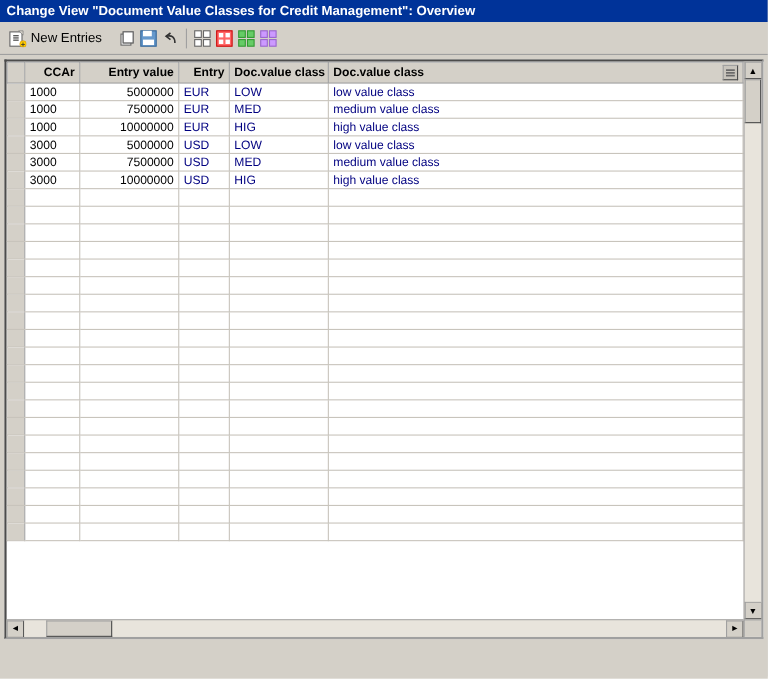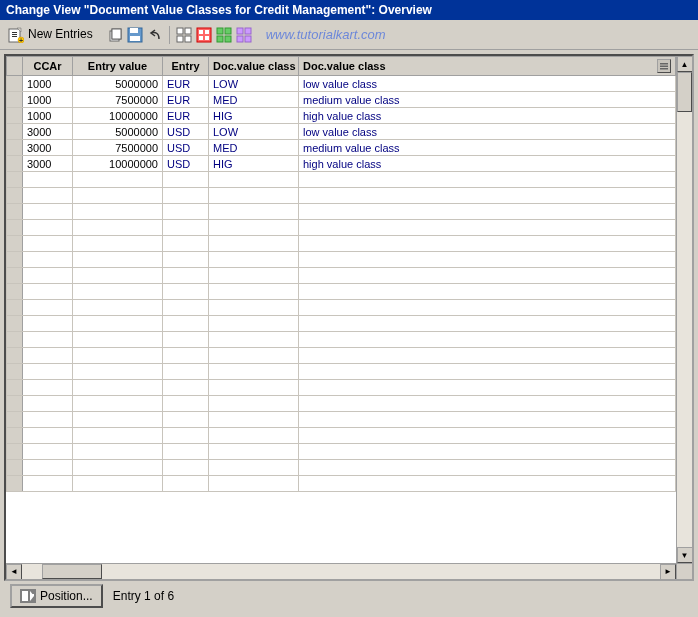--- a/index.html
+++ b/index.html
@@ -91,21 +91,21 @@
       table-layout: fixed;
     }
 
     thead tr {
       background: #d4d0c8;
     }
 
     th {
       border: 1px solid #a0a0a0;
       padding: 2px 4px;
-      text-align: center;
+      text-align: right;
       font-weight: bold;
       font-size: 11px;
       background: #d4d0c8;
       white-space: nowrap;
       overflow: hidden;
       margin-left: 37px;
     }
 
     td {
       border: 1px solid #c8c4bc;
@@ -343,21 +343,20 @@
 
   <div class="toolbar-icon">
     <svg width="16" height="16" viewBox="0 0 16 16">
       <rect x="1" y="1" width="6" height="6" fill="#cc99ff" stroke="#9966cc" stroke-width="1"></rect>
       <rect x="9" y="1" width="6" height="6" fill="#cc99ff" stroke="#9966cc" stroke-width="1"></rect>
       <rect x="1" y="9" width="6" height="6" fill="#cc99ff" stroke="#9966cc" stroke-width="1"></rect>
       <rect x="9" y="9" width="6" height="6" fill="#cc99ff" stroke="#9966cc" stroke-width="1"></rect>
     </svg>
   </div>
 
-  <span class="watermark">www.tutorialkart.com</span>
 </div>
 
 <div class="main-content">
   <div class="table-container">
     <div class="table-scroll-area">
       <table>
         <colgroup>
           <col style="width:16px">
           <col style="width:50px">
           <col style="width:90px">
@@ -648,25 +647,13 @@
       <div class="scroll-btn-h">◄</div>
       <div class="scroll-track-h">
         <div class="scroll-thumb-h"></div>
       </div>
       <div class="scroll-btn-h">►</div>
     </div>
 
     <div class="corner-btn"></div>
   </div>
 
-  <div class="bottom-bar">
-    <div class="position-btn">
-      <svg width="16" height="14" viewBox="0 0 16 14">
-        <rect x="0" y="0" width="16" height="14" fill="#808080"></rect>
-        <rect x="2" y="2" width="6" height="10" fill="white"></rect>
-        <rect x="10" y="5" width="4" height="2" fill="white"></rect>
-        <polygon points="10,2 14,7 10,12" fill="white"></polygon>
-      </svg>
-      <span>Position...</span>
-    </div>
-    <span class="entry-info">Entry 1 of 6</span>
-  </div>
 </div>
 
 </body></html>

